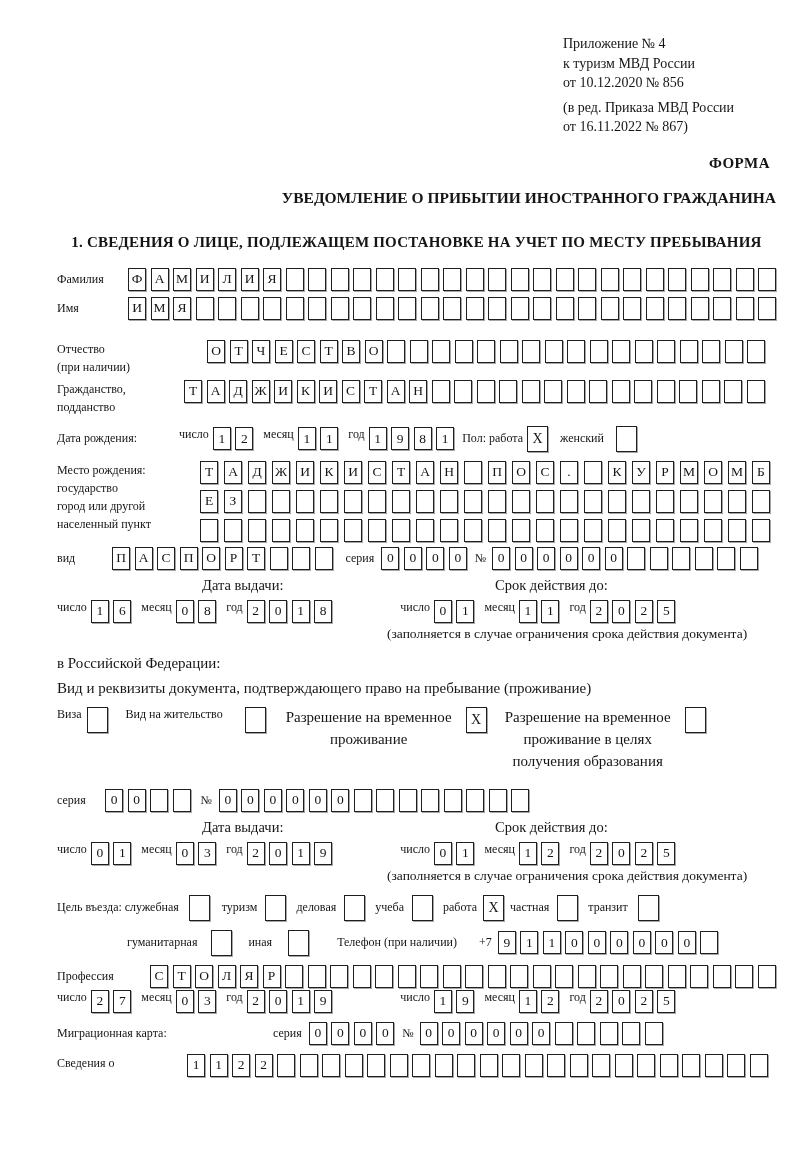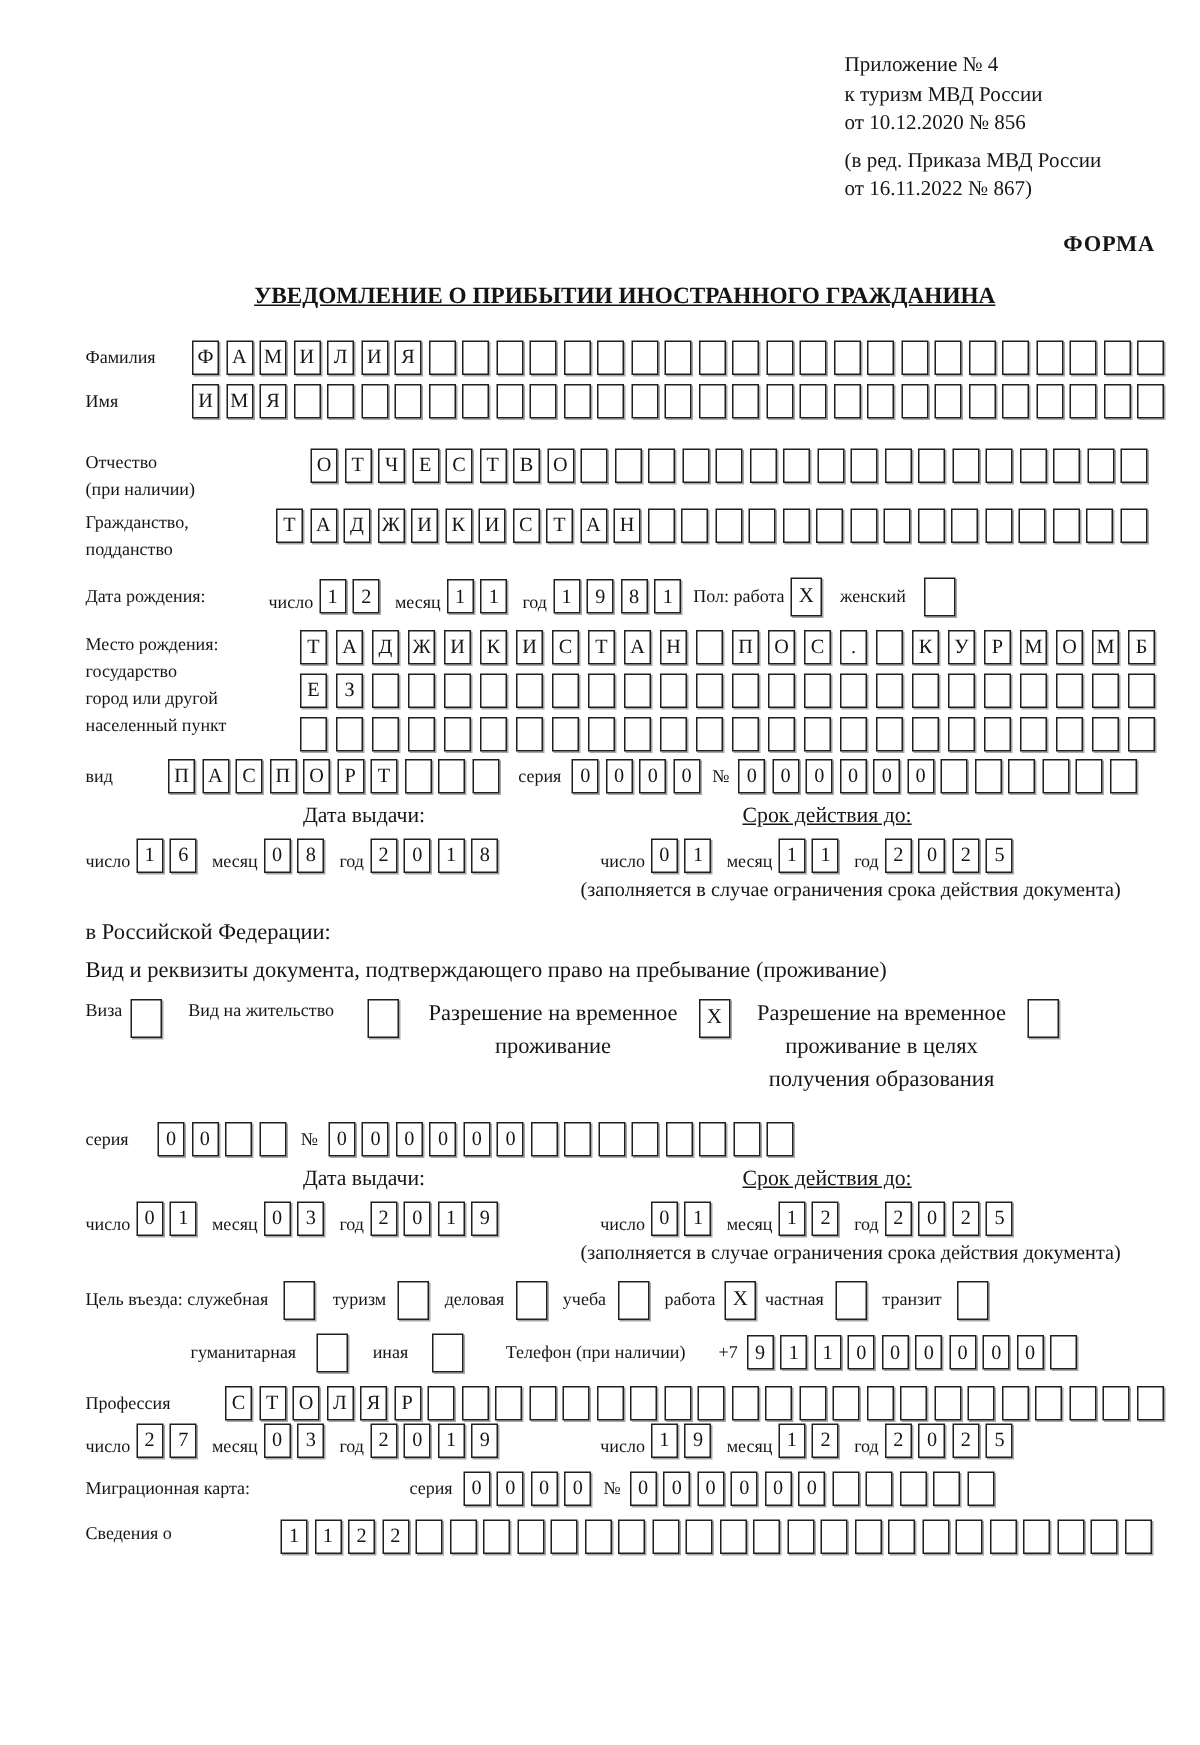--- a/index.html
+++ b/index.html
@@ -11,21 +11,21 @@
     font-size: 15px;
   }
   .page { padding: 34px 24px 10px 57px; width: 800px; height: 1163px; }
 
   
   .meta { margin-left: 506px; font-size: 14px; line-height: 1.4; }
   .meta .rev { margin-top: 5px; }
   .form-label { text-align: right; padding-right: 6px; font-weight: bold; margin-top: 18px; font-size: 15px; letter-spacing: .5px; }
 
   
-  .title { text-align: center; font-weight: bold; font-size: 15.5px; line-height: 1.55; margin-top: 14px; text-decoration: underline; }
+  .title { text-align: right; font-weight: bold; font-size: 15.5px; line-height: 1.55; margin-top: 14px; }
   .title-underline { display:inline-block; width: 62px; height: 0; border-bottom: 2.5px solid #3c3c3c; margin-left: 14px; vertical-align: 1px; }
 
   .section-heading { margin-top: 24px; font-weight: bold; font-size: 15px; text-align: center; letter-spacing: .2px; }
 
   
   .row { display: flex; align-items: center; margin-top: 6px; }
   .row.top { align-items: flex-start; }
   .lbl { font-size: 12px; flex: none; }
   .lbl2 { line-height: 1.5; }
 
@@ -44,22 +44,22 @@
     box-shadow: 1px 1px 0 rgba(60,60,60,.45);
     display: inline-flex; align-items: center; justify-content: center;
     font-size: 14px; background:#fff;
   }
   .stack { display: flex; flex-direction: column; gap: 6px; }
 
   .doc-heading { text-align: center; font-weight: bold; font-size: 14.5px; margin-top: 8px; }
 
   .date-labels { position: relative; height: 21px; margin-top: 7px; font-size: 14.5px; }
   .date-labels .l1 { position: absolute; left: 145px; }
-  .date-labels .l2 { position: absolute; left: 438px; text-decoration: underline; }
-  .dgroup { display: inline-flex; align-items: flex-end; gap: 4px; }
+  .date-labels .l2 { position: absolute; left: 438px; }
+  .dgroup { display: inline-flex; align-items: flex-start; gap: 4px; }
   .dgroup .lbl { margin-left: 6px; }
   .dgroup .lbl:first-child { margin-left: 0; }
   .footnote { font-size: 13.5px; margin-top: 3px; margin-left: 330px; }
 
   .para { margin-top: 9px; line-height: 1.65; font-size: 15px; }
 
   .cbrow { display: flex; align-items: flex-start; margin-top: 7px; }
   .cblock { text-align: center; line-height: 1.45; }
 </style>
 </head>
@@ -74,20 +74,21 @@
     <div class="rev">(в ред. Приказа МВД России</div>
     <div>от 16.11.2022 № 867)</div>
   </div>
 
   <div class="form-label">ФОРМА</div>
 
   <div class="title">
     <div>УВЕДОМЛЕНИЕ О ПРИБЫТИИ ИНОСТРАННОГО ГРАЖДАНИНА</div>
   </div>
 
+  <div class="section-heading">1. СВЕДЕНИЯ О ЛИЦЕ, ПОДЛЕЖАЩЕМ ПОСТАНОВКЕ НА УЧЕТ ПО МЕСТУ ПРЕБЫВАНИЯ</div>
 
   <div class="row" style="margin-top:17px">
     <span class="lbl" style="width:71px">Фамилия</span>
     <span class="cells">
         <span class="cell">Ф</span>
         <span class="cell">А</span>
         <span class="cell">М</span>
         <span class="cell">И</span>
         <span class="cell">Л</span>
         <span class="cell">И</span>

